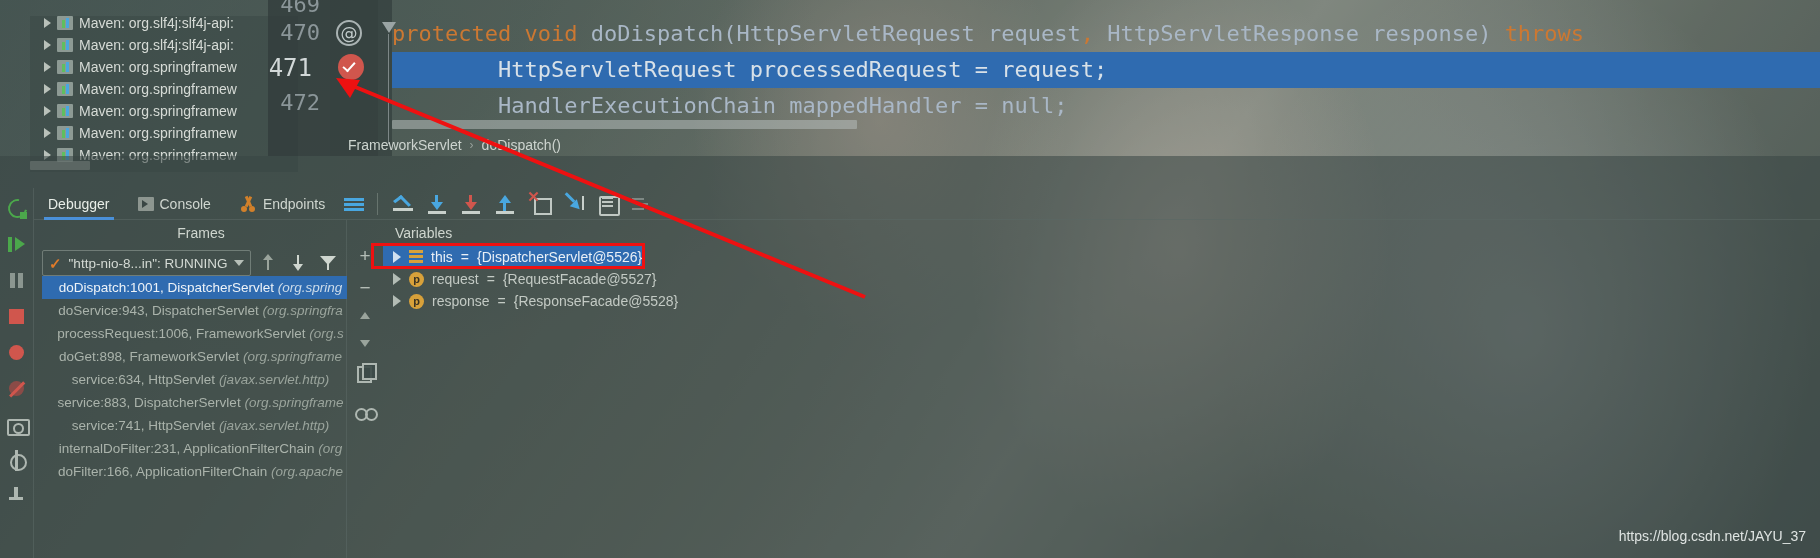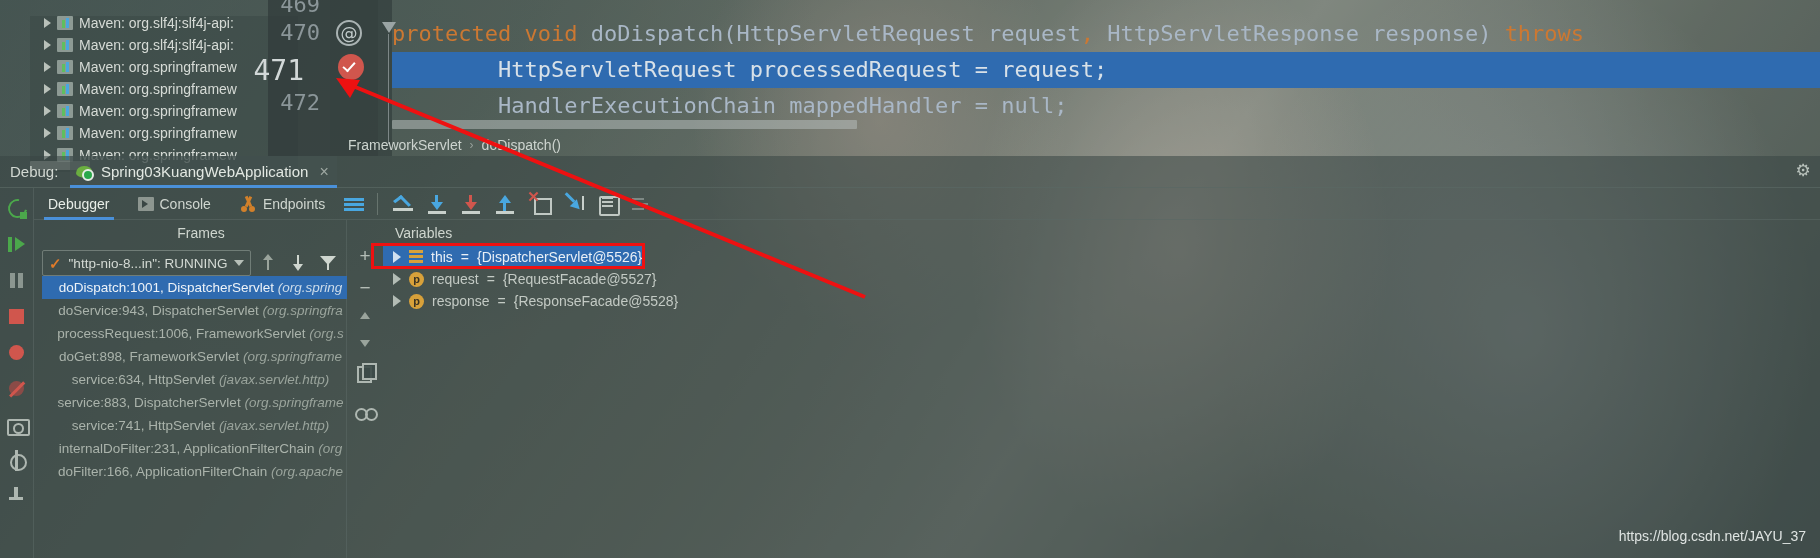--- a/index.html
+++ b/index.html
@@ -66,21 +66,21 @@
     position:absolute; left:268px; top:0; width:62px; height:156px;
     background: rgba(48,58,58,0.72);
     text-align:right;
   }
   .lnum {
     font-family:"DejaVu Sans Mono", monospace;
     color:#8b9699; padding-right:10px;
   }
   .lnum.l469 { position:absolute; right:0; top:-8px; font-size:22px; }
   .lnum.l470 { position:absolute; right:0; top:20px; font-size:22px; }
-  .lnum.l471 { position:absolute; right:16px; top:54px; font-size:28px; color:#d2d8d8; }
+  .lnum.l471 { position:absolute; right:8px; top:54px; font-size:24px; color:#d2d8d8; }
   .lnum.l472 { position:absolute; right:0; top:90px; font-size:22px; }
 
   
   .icon-gutter {
     position:absolute; left:330px; top:0; width:48px; height:156px;
     background: rgba(46,56,56,0.7);
   }
   .at-icon {
     position:absolute; left:6px; top:20px;
     width:26px;height:26px;border-radius:50%;
@@ -440,29 +440,20 @@
 
     <div class="breadcrumb">
       <span>FrameworkServlet</span>
       <span class="bc-sep">›</span>
       <span>doDispatch()</span>
     </div>
   </div>
 
   <div class="debug-window">
 
-    <div class="dw-header">
-      <span class="dw-label">Debug:</span>
-      <div class="dw-tab">
-        <span class="spring-ico"></span>
-        <span class="dw-tab-label">Spring03KuangWebApplication</span>
-        <span class="dw-close">×</span>
-      </div>
-      <span class="dw-gear">⚙</span>
-    </div>
 
     <div class="side-rail">
       <div class="rail-btn ri-rerun"></div>
       <div class="rail-btn ri-resume"></div>
       <div class="rail-btn ri-pause"></div>
       <div class="rail-btn ri-stop"></div>
       <div class="rail-btn ri-breakpoints"></div>
       <div class="rail-btn ri-mute"></div>
       <div class="rail-btn ri-camera"></div>
       <div class="rail-btn ri-settings"></div>

